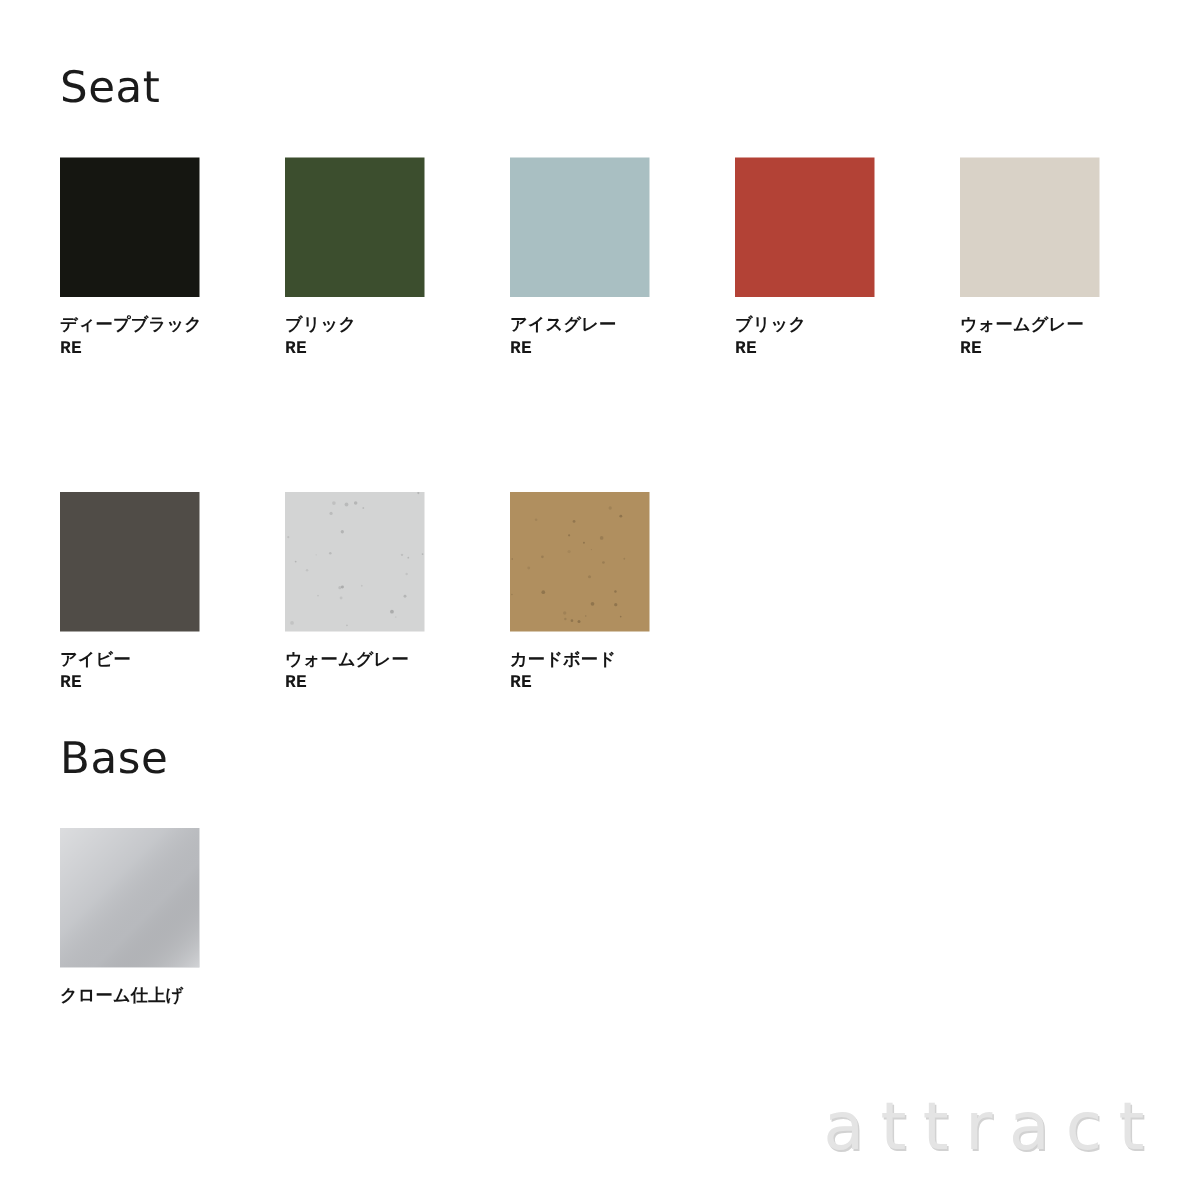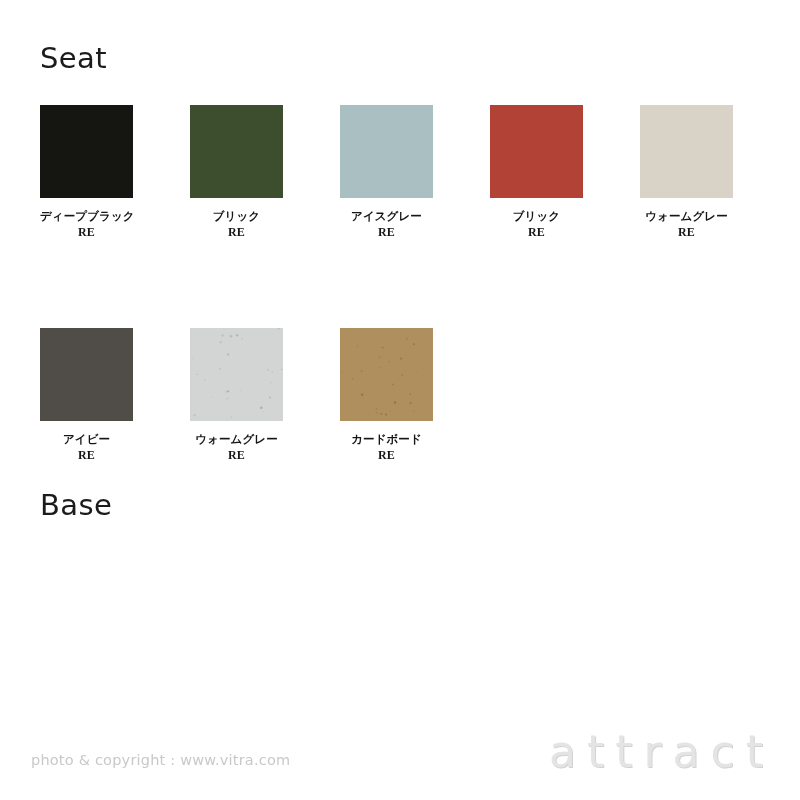--- a/index.html
+++ b/index.html
@@ -34,21 +34,20 @@
     line-height: 1;
   }
   #seat-title { top: 44px; }
   #base-title { top: 491px; }
 
   
   .swatch-grid {
     position: absolute;
     left: 40px;
     right: 20px;
-    text-align: center;
   }
   #seat-grid { top: 105px; }
   #base-grid { top: 552px; }
 
   .swatch-row {
     display: flex;
     gap: 57px;
   }
   .swatch-row + .swatch-row {
     margin-top: 88px;
@@ -76,21 +75,21 @@
     margin-top: 11px;
     font-family: "DejaVu Sans", "Liberation Sans", sans-serif;
     font-weight: 700;
     font-size: 11.5px;
     line-height: 15.5px;
     color: #161616;
     letter-spacing: 0.1px;
     white-space: nowrap;
   }
   .swatch-sub {
-    font-family: Liberation Serif, serif;
+    font-family: Liberation Mono, monospace;
     font-weight: 700;
     font-size: 12px;
     line-height: 15.5px;
     color: #161616;
     letter-spacing: 0.2px;
   }
 
   
   .footer-credit {
     position: absolute;
@@ -224,18 +223,37 @@
             </svg>
           </div>
           <div class="swatch-label">カードボード</div>
           <div class="swatch-sub">RE</div>
         </div>
       </div>
     </div>
 
   <div class="section-title" id="base-title">Base</div>
 
-
-  <div class="footer-credit">photo &amp; copyright : www.vitra.com</div>
+  <div class="swatch-grid" id="base-grid">
+      <div class="swatch-row">
+        <div class="swatch-cell">
+          <div class="swatch-chip" style="background: rgb(191, 193, 197);">
+            <svg class="tex" width="93" height="93" viewBox="0 0 93 93">
+              <defs>
+                <linearGradient id="chr9" x1="0" y1="0" x2="1" y2="1">
+                  <stop offset="0%" stop-color="#ffffff" stop-opacity="0.45"></stop>
+                  <stop offset="38%" stop-color="#ffffff" stop-opacity="0.10"></stop>
+                  <stop offset="62%" stop-color="#000000" stop-opacity="0.04"></stop>
+                  <stop offset="100%" stop-color="#ffffff" stop-opacity="0.30"></stop>
+                </linearGradient>
+              </defs>
+              <rect width="93" height="93" fill="url(#chr9)"></rect>
+            </svg>
+          </div>
+          <div class="swatch-label">クローム仕上げ</div>
+        </div>
+      </div>
+    </div>
+
 
   <div class="footer-logo">attract</div>
 
 </div>
 
 </body></html>

